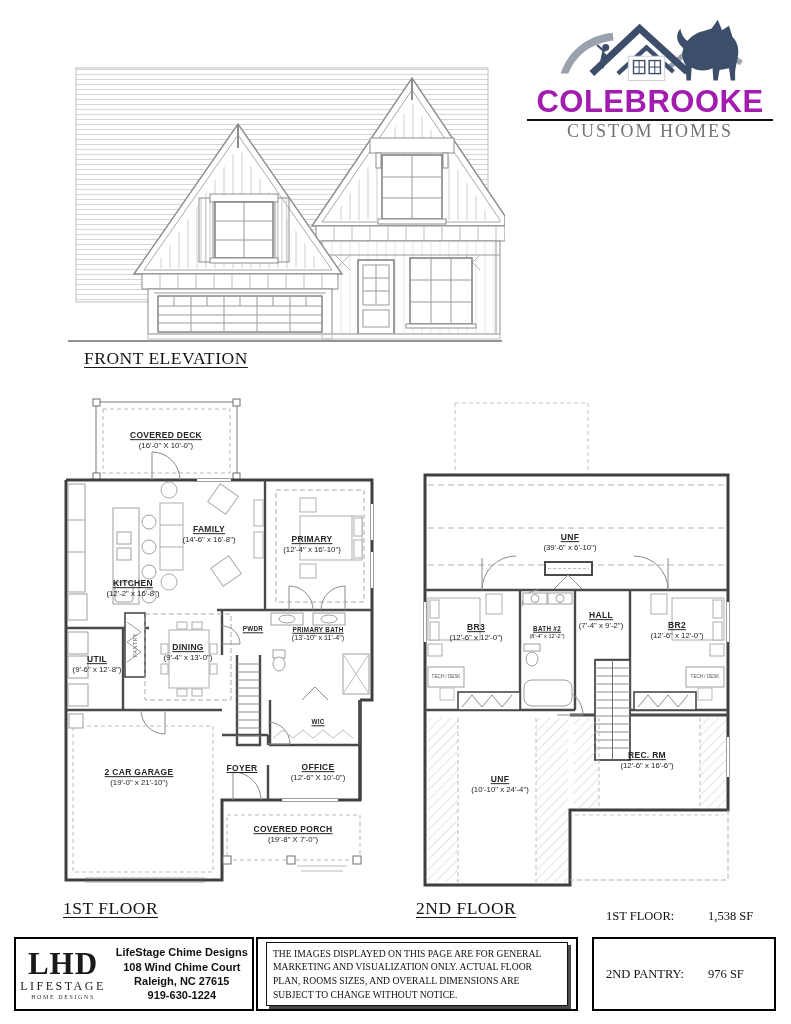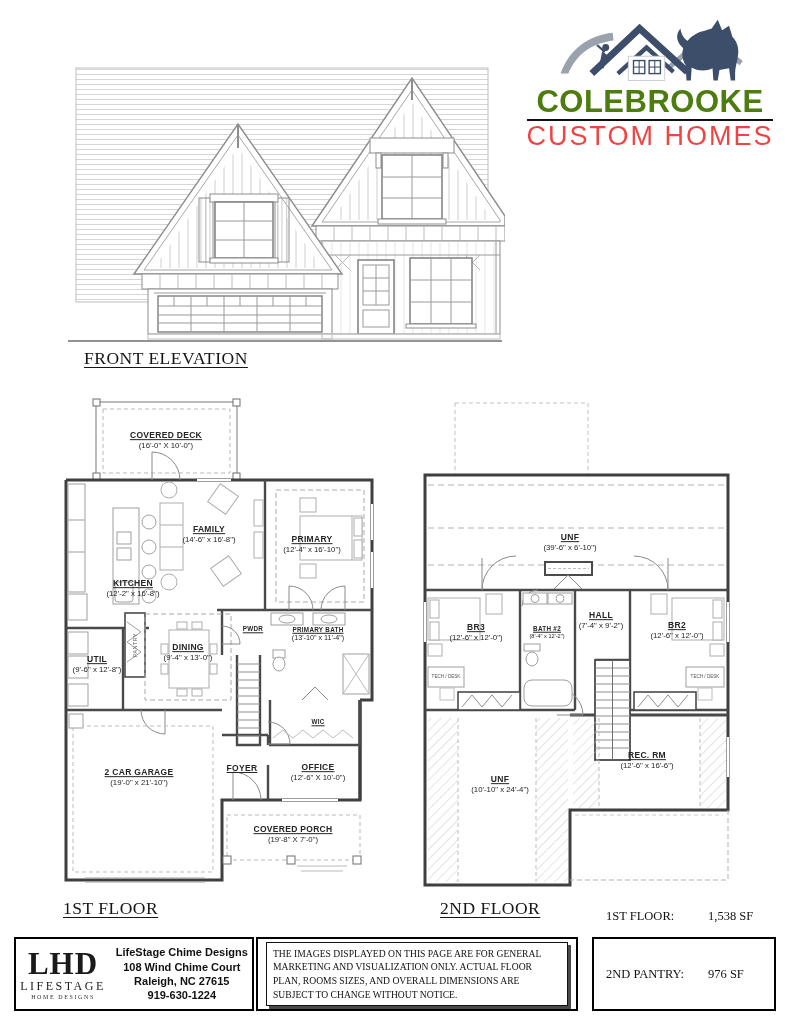--- a/index.html
+++ b/index.html
@@ -4,24 +4,24 @@
 <style>
   html,body{margin:0;padding:0;background:#e8e8e8;}
   #page{position:relative;width:791px;height:1024px;background:#ffffff;overflow:hidden;
         font-family:"Liberation Sans",sans-serif;}
   .abs{position:absolute;}
 
   
   .logo{position:absolute;left:523px;top:18px;width:254px;text-align:center;}
   .logo-art{display:block;margin:0 auto;}
   .logo-title{font-family:"Liberation Sans",sans-serif;font-weight:800;font-size:31px;
-              letter-spacing:.5px;color:#4d7c0f;line-height:1.0;margin-top:2px;}
+              letter-spacing:.5px;color:#a21caf;line-height:1.0;margin-top:2px;}
   .logo-rule{height:0;border-bottom:2.5px solid #101010;margin:2px 4px 1px 4px;}
-  .logo-sub{font-family:Liberation Sans, sans-serif;font-weight:500;font-size:27px;
-            letter-spacing:2px;color:#ef4444;line-height:1.05;}
+  .logo-sub{font-family:Liberation Serif, serif;font-weight:500;font-size:18px;
+            letter-spacing:2px;color:#737373;line-height:1.05;}
 
   
   .sec-title{position:absolute;font-family:"Liberation Serif",serif;font-size:17.5px;
              color:#151515;letter-spacing:.5px;text-decoration:underline;text-underline-offset:3px;}
 
   
   .rl{position:absolute;transform:translate(-50%,-50%);text-align:center;color:#252525;
       white-space:nowrap;line-height:1.18;}
   .rl .nm{display:block;font-weight:700;font-size:8.5px;letter-spacing:.3px;
           text-decoration:underline;text-underline-offset:1px;}
@@ -561,21 +561,21 @@
     </div>
     <div class="rl" style="left:227px;top:368px">
       <span class="nm">REC. RM</span>
       <span class="dm">(12'-6" x 16'-6")</span>
     </div>
     <div class="rl" style="left:80px;top:392px">
       <span class="nm">UNF</span>
       <span class="dm">(10'-10" x 24'-4")</span>
     </div>
   </div>
-  <div class="sec-title" style="left:440px;top:898px">2ND FLOOR</div>
+  <div class="sec-title" style="left:416px;top:898px">2ND FLOOR</div>
 
   <div class="fbox fbox-left">
     <div class="monogram">
       <div class="lhd">LHD</div>
       <div class="ls">LIFESTAGE</div>
       <div class="hd">HOME DESIGNS</div>
     </div>
     <div class="address">
       <div>LifeStage Chime Designs</div>
       <div>108 Wind Chime Court</div>

